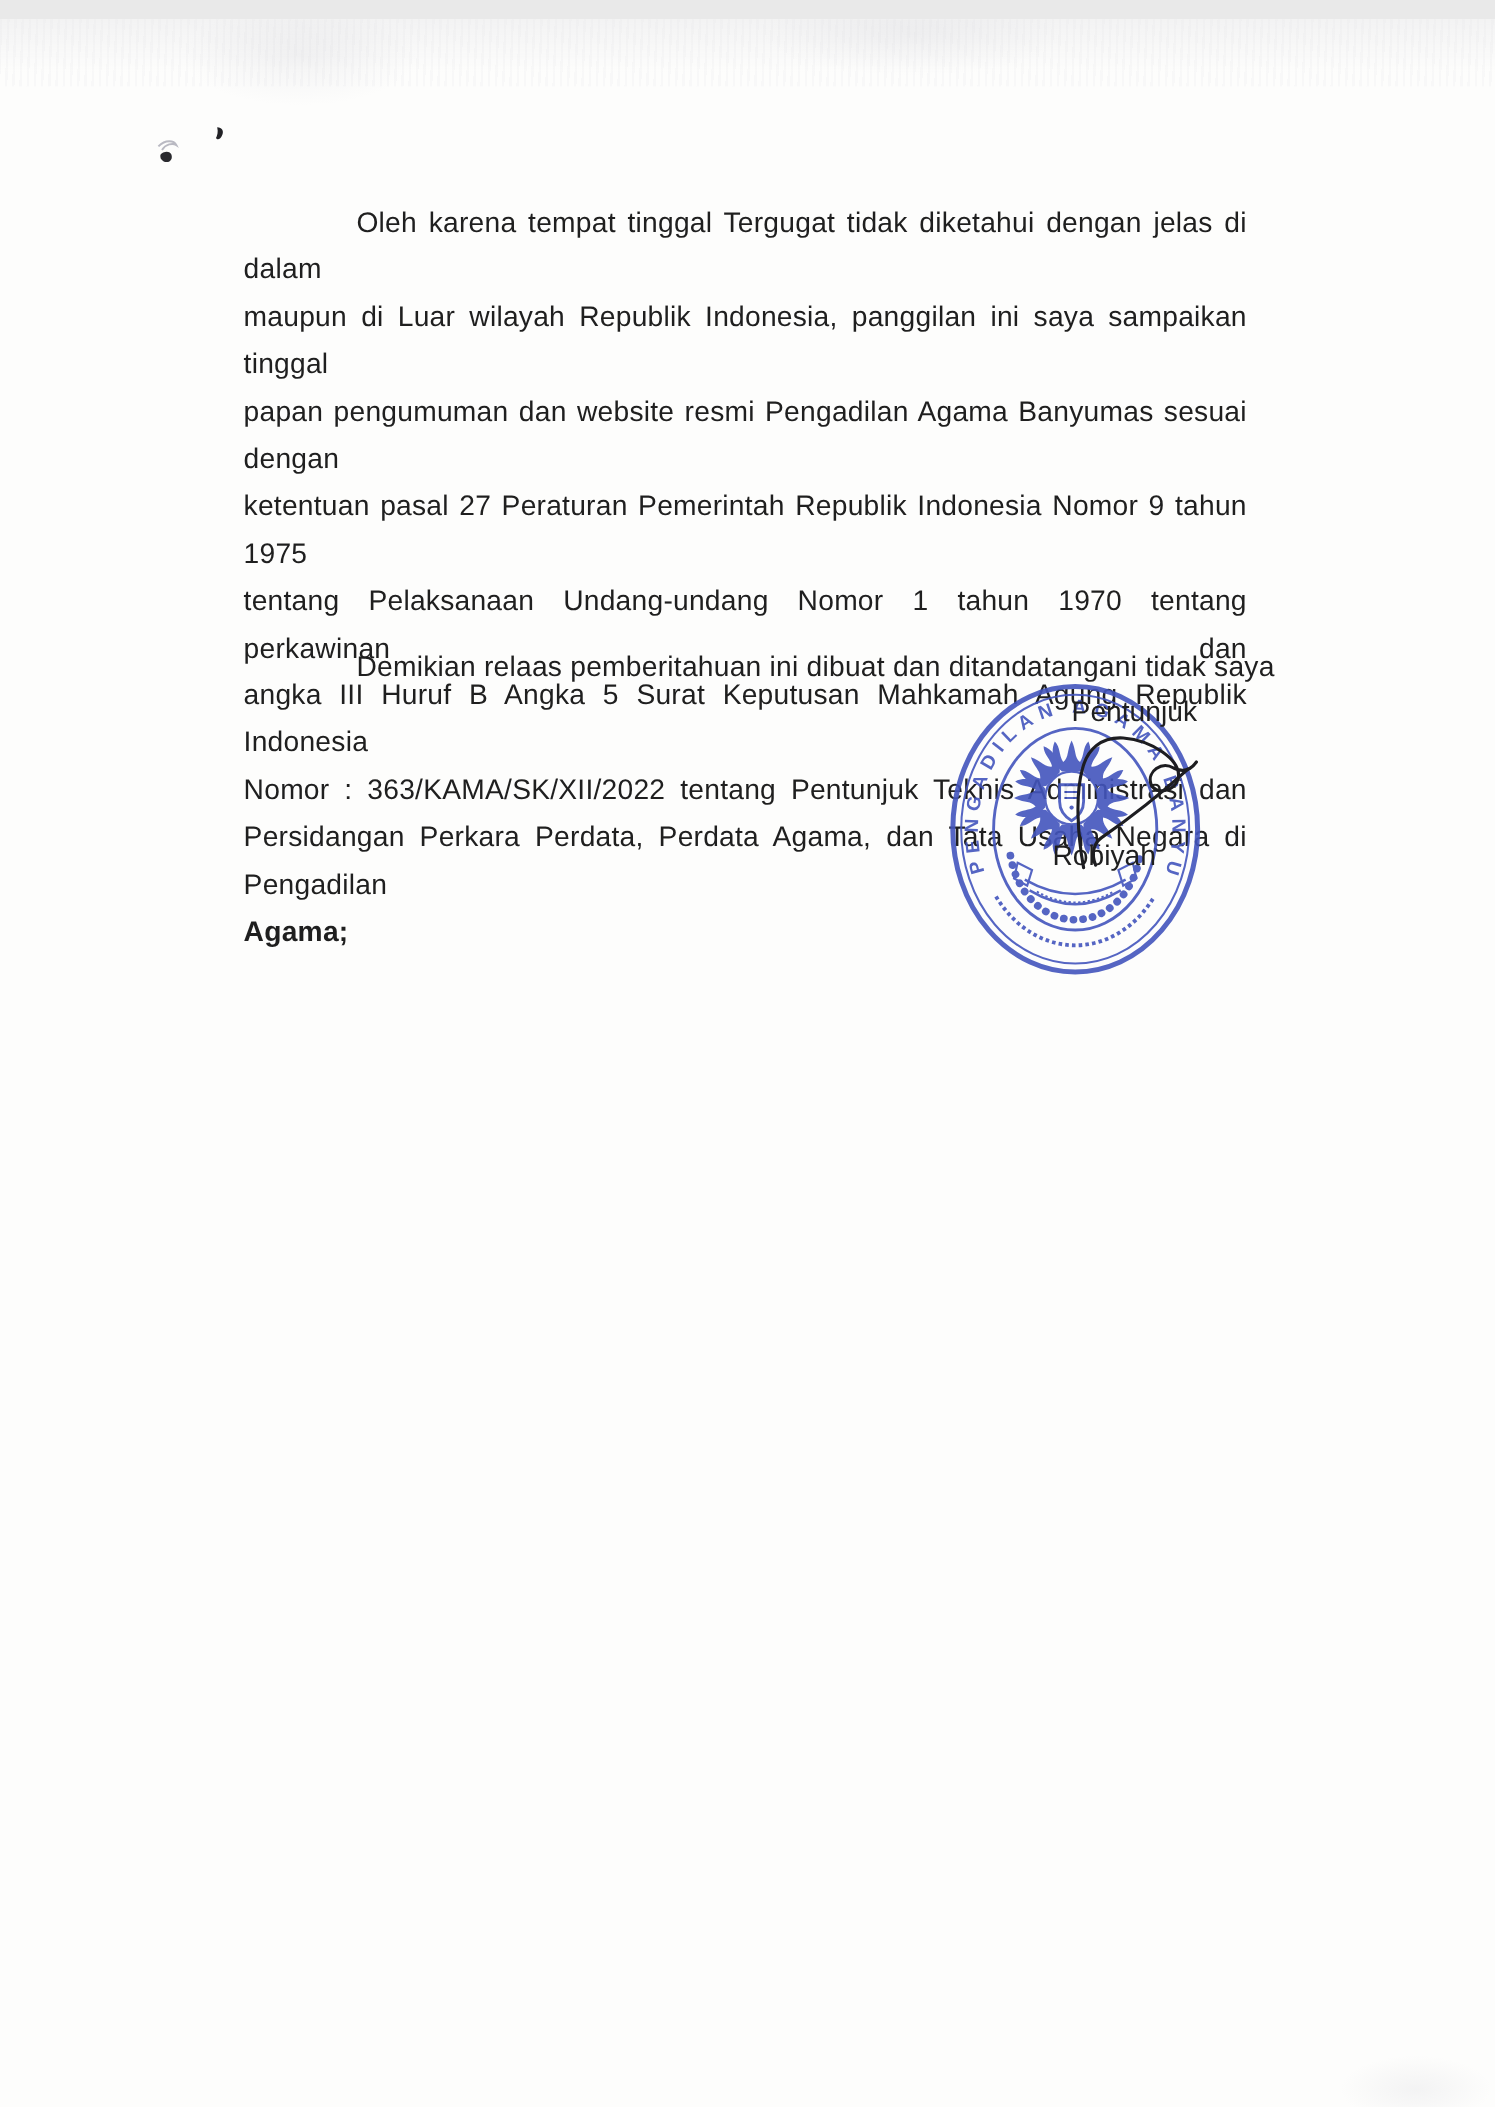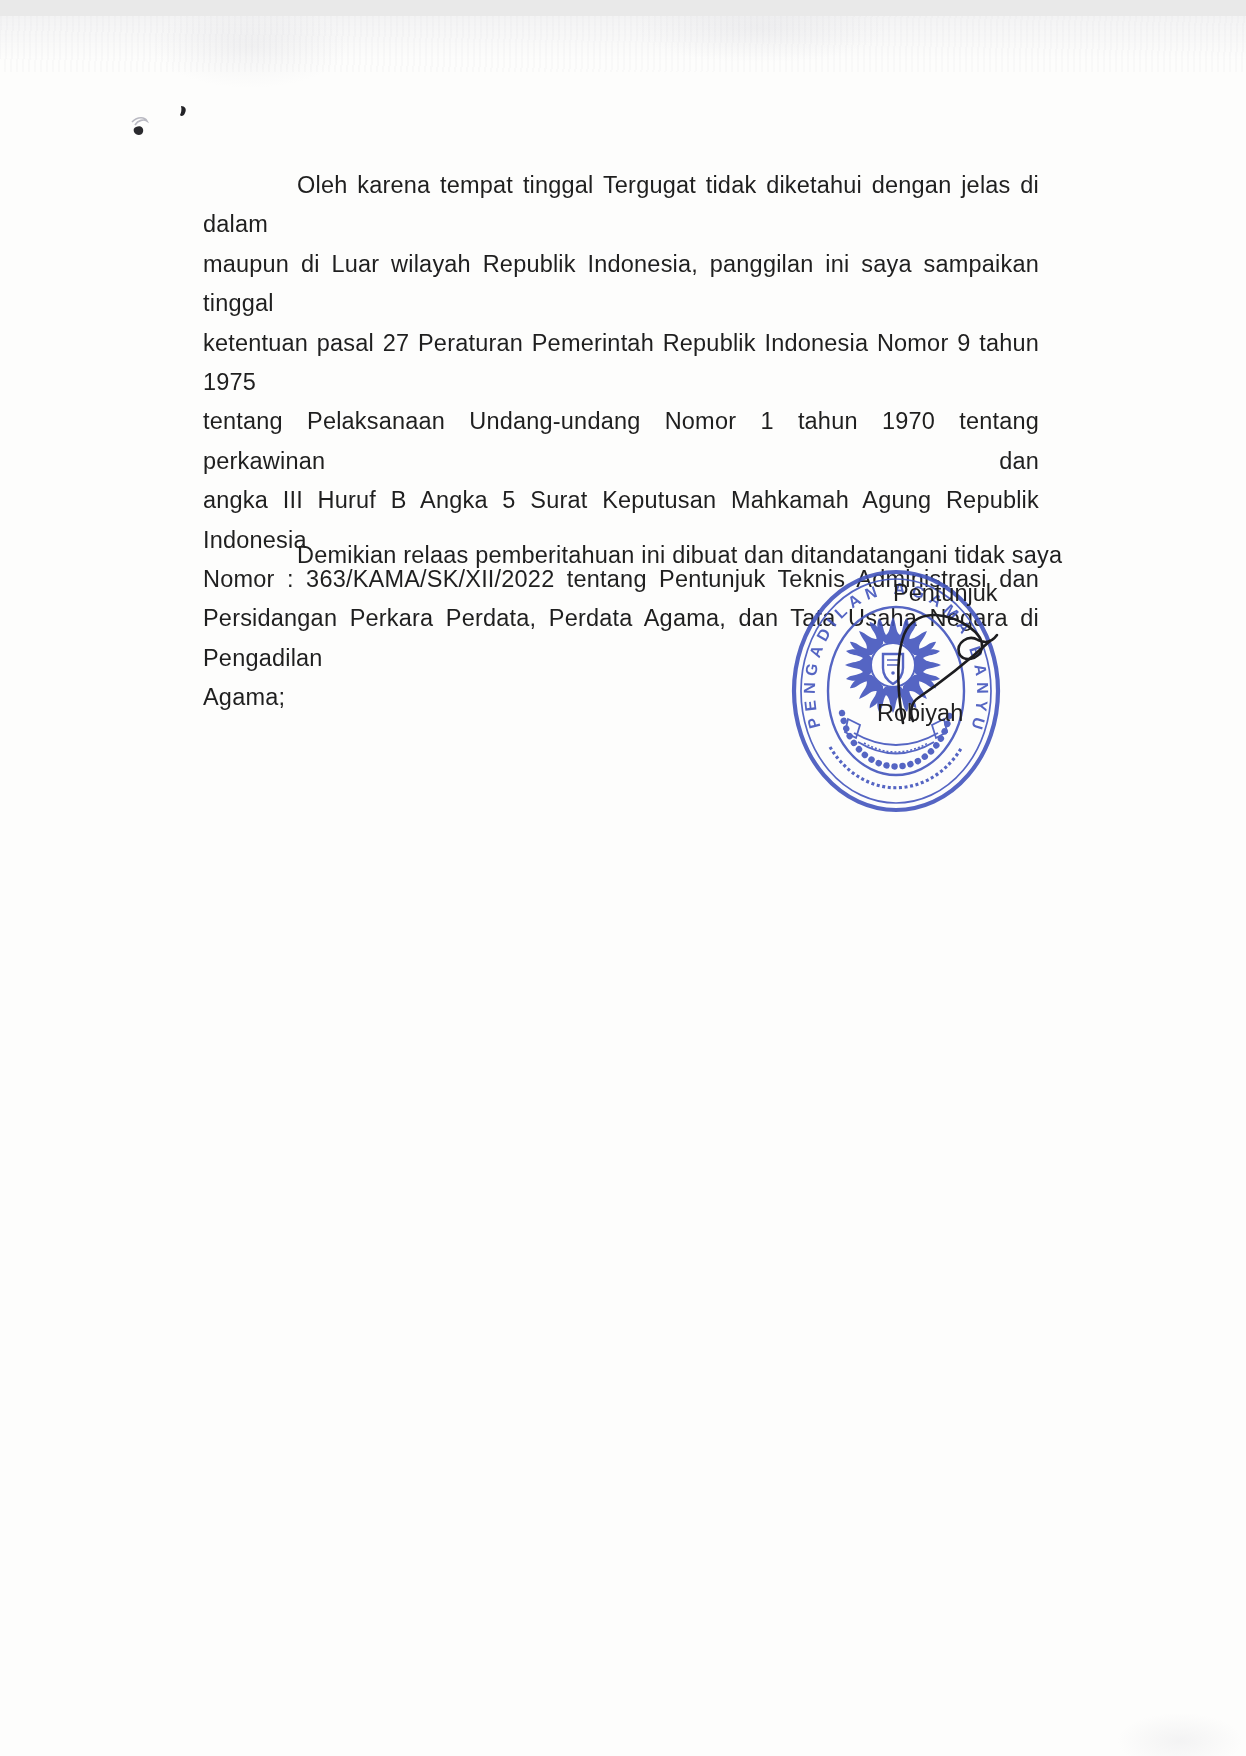--- a/index.html
+++ b/index.html
@@ -36,21 +36,21 @@
     font-size:23.5px;
     line-height:39.4px;
     letter-spacing:.2px;
   }
   .line{
     text-align:justify;
     text-align-last:justify;
     white-space:normal;
   }
   .line.indent{ text-indent:94px; }
-  .line.lastline{ text-align:right; text-align-last:left; }
+  .line.lastline{ text-align:right; text-align-last:left;font-weight:bold; }
   .closing{
     position:absolute;
     left:203px;top:520px;
     width:900px;
     font-size:23.5px;
     line-height:39.4px;
     letter-spacing:.2px;
     text-indent:94px;
   }
   .sig-role{
@@ -79,20 +79,21 @@
 
   <svg class="specks-svg" width="90" height="50" viewBox="0 0 90 50">
     <path d="M 14 24 C 20 18 27 19 29 23 C 26 21 20 22 17 27" fill="none" stroke="#b9b9c2" stroke-width="1.6"></path>
     <path d="M 18 29 C 23 27 26 30 25 34 C 24 38 18 38 16 34 C 15 31 16 30 18 29 Z" fill="#2a2a2e"></path>
     <path d="M 63 8 C 67 8 69 11 67 15 C 66 18 63 19 62 17 C 63 15 64 12 63 8 Z" fill="#222226"></path>
   </svg>
 
   <div class="body-par">
     <div class="line indent">Oleh karena tempat tinggal Tergugat tidak diketahui dengan jelas di dalam</div>
     <div class="line">maupun di Luar wilayah Republik Indonesia, panggilan ini saya sampaikan tinggal</div>
+    <div class="line">papan pengumuman dan website resmi Pengadilan Agama Banyumas sesuai dengan</div>
     <div class="line">ketentuan pasal 27 Peraturan Pemerintah Republik Indonesia Nomor 9 tahun 1975</div>
     <div class="line">tentang Pelaksanaan Undang-undang Nomor 1 tahun 1970 tentang perkawinan dan</div>
     <div class="line">angka III Huruf B Angka 5 Surat Keputusan Mahkamah Agung Republik Indonesia</div>
     <div class="line">Nomor : 363/KAMA/SK/XII/2022 tentang Pentunjuk Teknis Administrasi dan</div>
     <div class="line">Persidangan Perkara Perdata, Perdata Agama, dan Tata Usaha Negara di Pengadilan</div>
     <div class="line lastline">Agama;</div>
   </div>
 
   <div class="closing">Demikian relaas pemberitahuan ini dibuat dan ditandatangani tidak saya</div>
 

